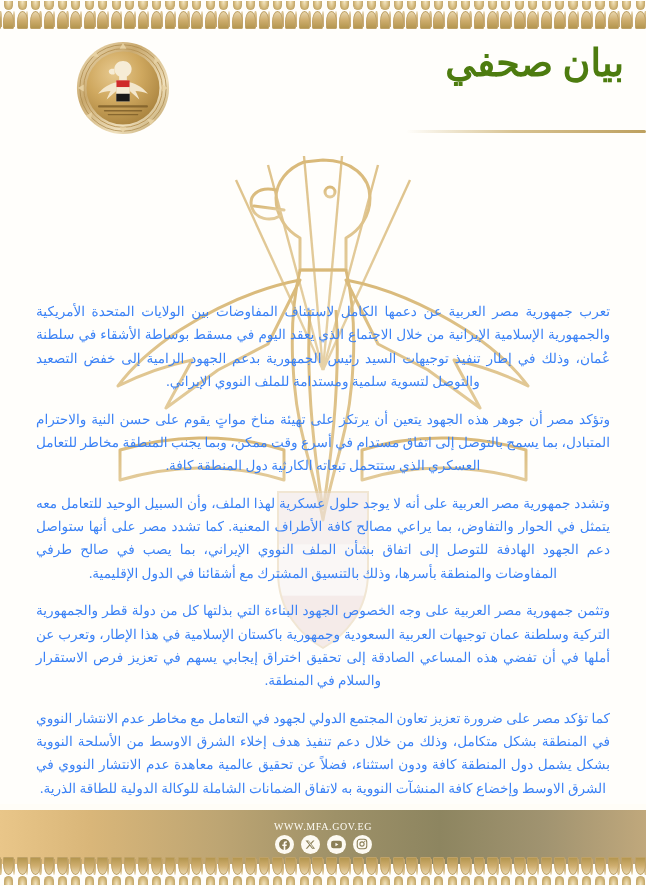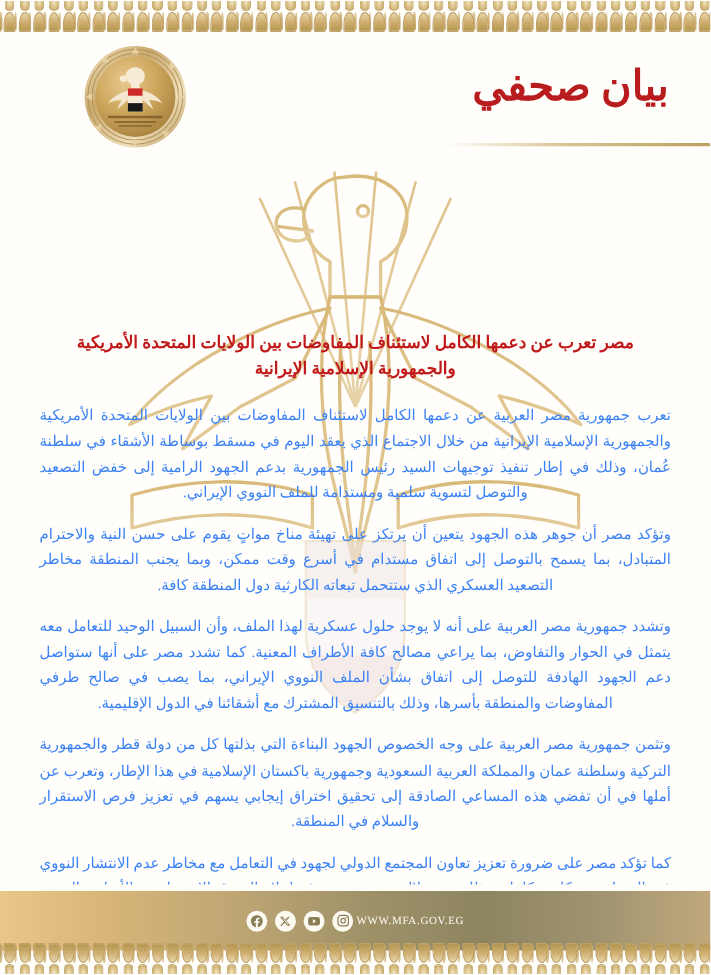--- a/index.html
+++ b/index.html
@@ -105,24 +105,24 @@
   .header-text {
     position: absolute;
     right: 22px;
     top: 10px;
     text-align: right;
   }
   .press-title {
     font-family: "Liberation Serif", "DejaVu Serif", serif;
     font-size: 38px;
     font-weight: 700;
-    color: #b91c1c;
+    color: #4d7c0f;
     letter-spacing: 1px;
     line-height: 1.05;
-    margin: 16px;
+    margin: 0;
     white-space: nowrap;
   }
   .press-date {
     font-family: "Liberation Serif", "DejaVu Serif", serif;
     font-size: 17px;
     font-weight: 700;
     color: #a98b45;
     margin: 4px 2px 0 0;
     white-space: nowrap;
   }
@@ -180,21 +180,21 @@
     position: absolute;
     left: 0;
     bottom: 22px;
     width: 646px;
     height: 54px;
     background: linear-gradient(90deg,
       #e9c689 0%, #d9b679 14%, #bda573 34%,
       #9e9168 52%, #8d8560 68%, #a09370 84%, #c0a87c 100%);
     z-index: 5;
     display: flex;
-    flex-direction: row;
+    flex-direction: column;
     align-items: center;
     justify-content: center;
     gap: 3px;
   }
   .footer-url {
     font-family: "Liberation Serif", "DejaVu Serif", serif;
     font-size: 10px;
     letter-spacing: 0.6px;
     color: #fdfbf4;
     direction: ltr;
@@ -521,26 +521,25 @@
           <rect x="24" y="68" width="52" height="2.2" rx="1"></rect>
           <rect x="30" y="73" width="40" height="1.6" rx="0.8"></rect>
           <rect x="34" y="77" width="32" height="1.4" rx="0.7"></rect>
         </g>
       </svg>
     </div>
   </div>
 
   <div class="content">
 
-    <h1 class="headline">مصر تعرب عن دعمها الكامل لاستئناف المفاوضات بين الولايات المتحدة الأمريكية والجمهورية الإسلامية الإيرانية</h1>
 
     <p class="para">تعرب جمهورية مصر العربية عن دعمها الكامل لاستئناف المفاوضات بين الولايات المتحدة الأمريكية والجمهورية الإسلامية الإيرانية من خلال الاجتماع الذي يعقد اليوم في مسقط بوساطة الأشقاء في سلطنة عُمان، وذلك في إطار تنفيذ توجيهات السيد رئيس الجمهورية بدعم الجهود الرامية إلى خفض التصعيد والتوصل لتسوية سلمية ومستدامة للملف النووي الإيراني.</p>
-    <p class="para">وتؤكد مصر أن جوهر هذه الجهود يتعين أن يرتكز على تهيئة مناخ مواتٍ يقوم على حسن النية والاحترام المتبادل، بما يسمح بالتوصل إلى اتفاق مستدام في أسرع وقت ممكن، وبما يجنب المنطقة مخاطر التصعيد العسكري الذي ستتحمل تبعاته الكارثية دول المنطقة كافة.</p>
+    <p class="para">وتؤكد مصر أن جوهر هذه الجهود يتعين أن يرتكز على تهيئة مناخ مواتٍ يقوم على حسن النية والاحترام المتبادل، بما يسمح بالتوصل إلى اتفاق مستدام في أسرع وقت ممكن، وبما يجنب المنطقة مخاطر للتعامل العسكري الذي ستتحمل تبعاته الكارثية دول المنطقة كافة.</p>
     <p class="para">وتشدد جمهورية مصر العربية على أنه لا يوجد حلول عسكرية لهذا الملف، وأن السبيل الوحيد للتعامل معه يتمثل في الحوار والتفاوض، بما يراعي مصالح كافة الأطراف المعنية. كما تشدد مصر على أنها ستواصل دعم الجهود الهادفة للتوصل إلى اتفاق بشأن الملف النووي الإيراني، بما يصب في صالح طرفي المفاوضات والمنطقة بأسرها، وذلك بالتنسيق المشترك مع أشقائنا في الدول الإقليمية.</p>
-    <p class="para">وتثمن جمهورية مصر العربية على وجه الخصوص الجهود البناءة التي بذلتها كل من دولة قطر والجمهورية التركية وسلطنة عمان والمملكة العربية السعودية وجمهورية باكستان الإسلامية في هذا الإطار، وتعرب عن أملها في أن تفضي هذه المساعي الصادقة إلى تحقيق اختراق إيجابي يسهم في تعزيز فرص الاستقرار والسلام في المنطقة.</p>
+    <p class="para">وتثمن جمهورية مصر العربية على وجه الخصوص الجهود البناءة التي بذلتها كل من دولة قطر والجمهورية التركية وسلطنة عمان توجيهات العربية السعودية وجمهورية باكستان الإسلامية في هذا الإطار، وتعرب عن أملها في أن تفضي هذه المساعي الصادقة إلى تحقيق اختراق إيجابي يسهم في تعزيز فرص الاستقرار والسلام في المنطقة.</p>
     <p class="para">كما تؤكد مصر على ضرورة تعزيز تعاون المجتمع الدولي لجهود في التعامل مع مخاطر عدم الانتشار النووي في المنطقة بشكل متكامل، وذلك من خلال دعم تنفيذ هدف إخلاء الشرق الاوسط من الأسلحة النووية بشكل يشمل دول المنطقة كافة ودون استثناء، فضلاً عن تحقيق عالمية معاهدة عدم الانتشار النووي في الشرق الاوسط وإخضاع كافة المنشآت النووية به لاتفاق الضمانات الشاملة للوكالة الدولية للطاقة الذرية.</p>
   </div>
 
   <div class="footer-gap"></div>
 
   <div class="footer">
     <div class="footer-url">WWW.MFA.GOV.EG</div>
 
     <div class="social-row">
 

